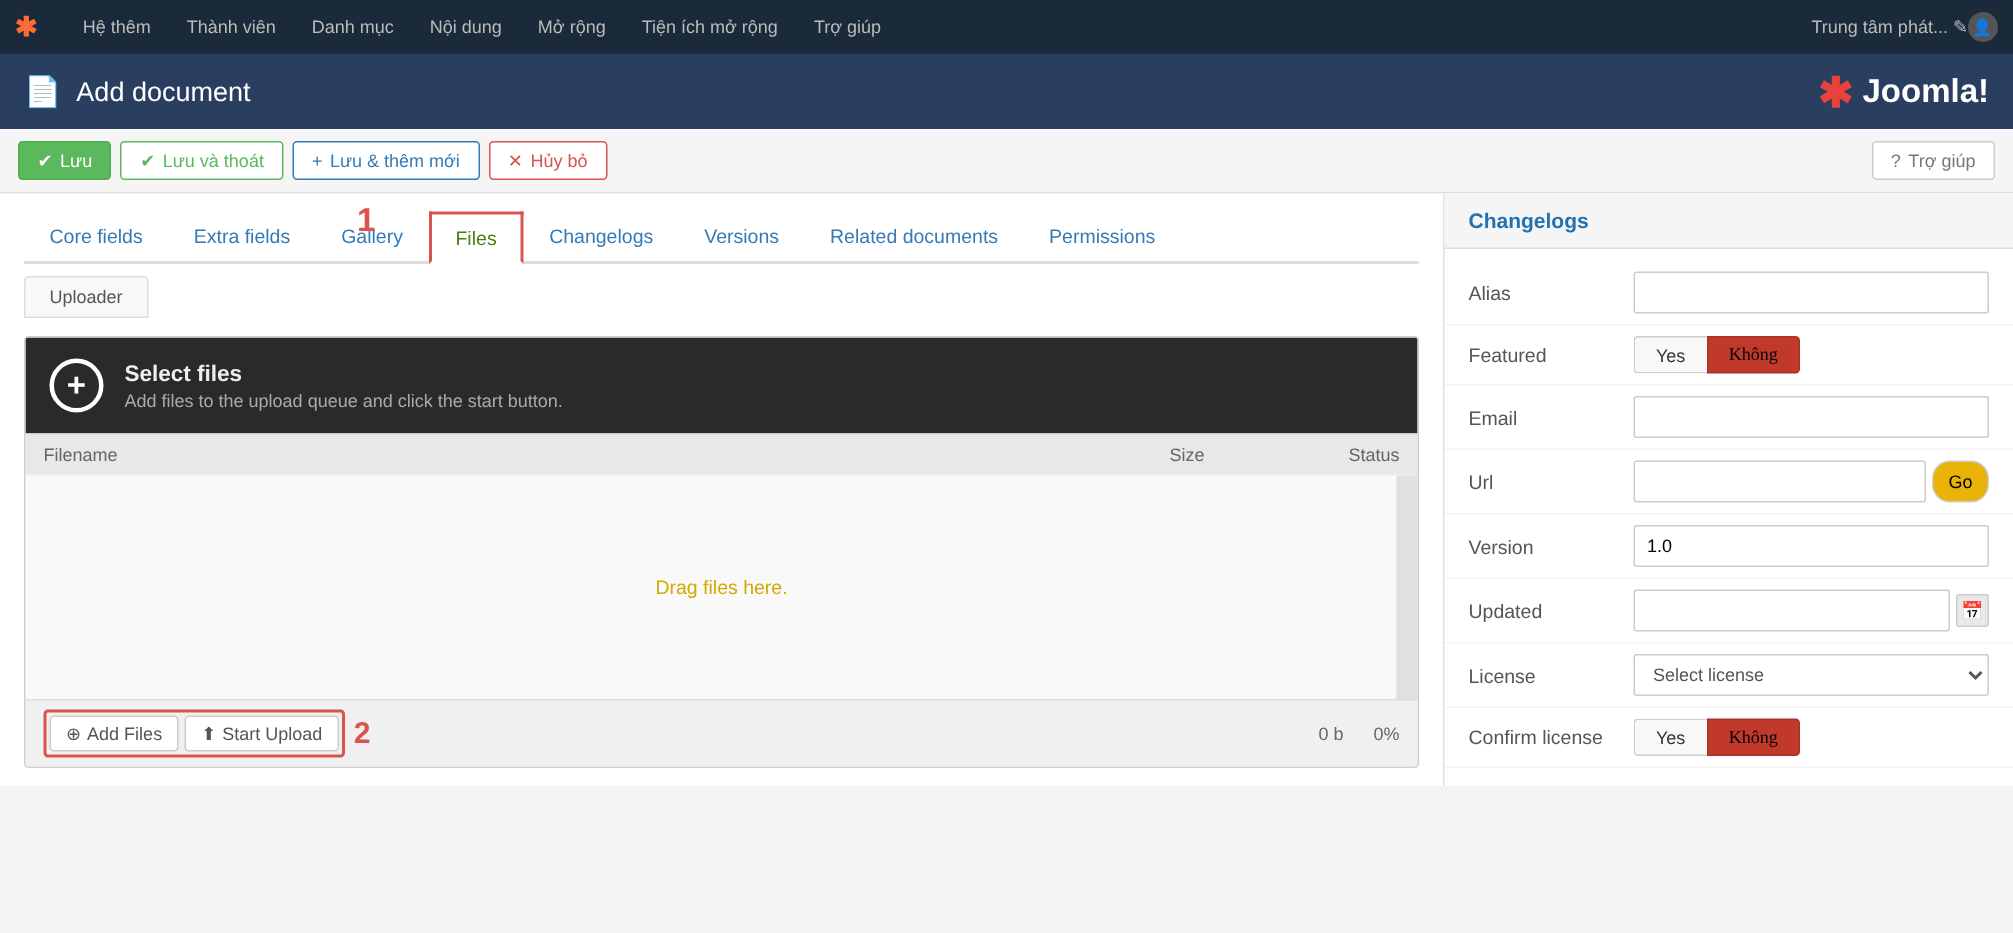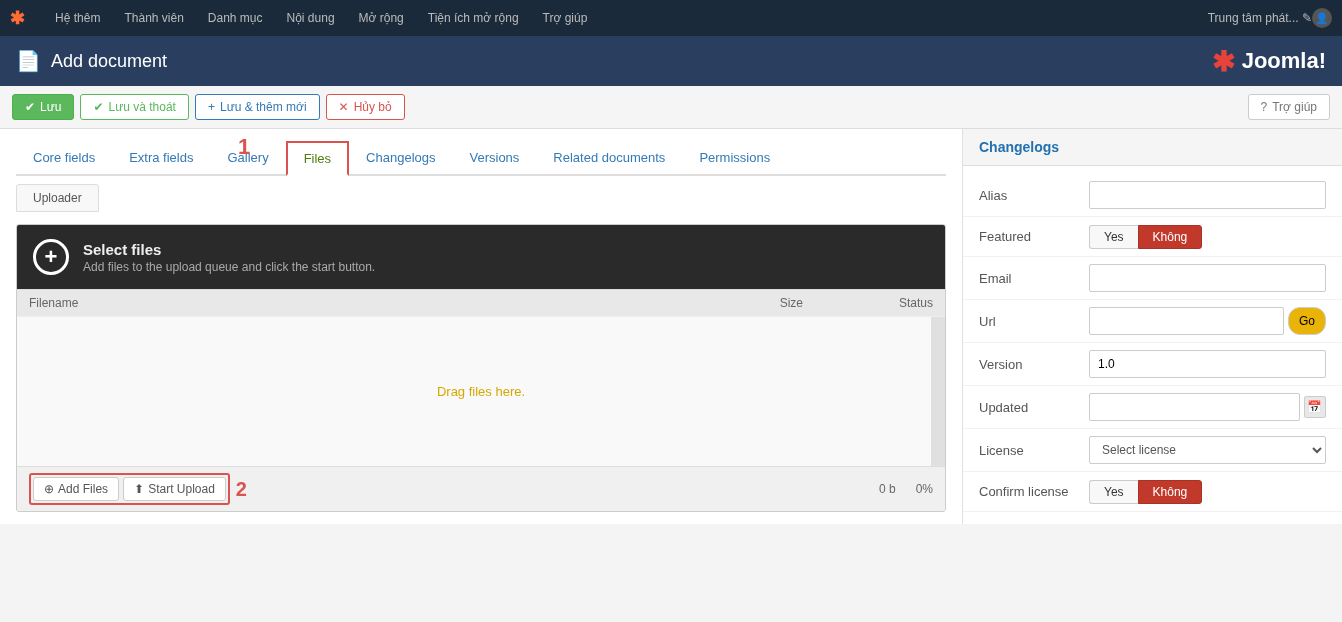--- a/index.html
+++ b/index.html
@@ -332,23 +332,24 @@
       cursor: pointer;
     }
     .feat-btn.yes {
       background: #f8f8f8;
       color: #333;
       border-right: none;
       border-radius: 3px 0 0 3px;
     }
     .feat-btn.no {
       background: #c0392b;
-      color: #ffffff;
+      color: #000000;
       border-color: #a93226;
       border-radius: 0 3px 3px 0;
+      font-family: Liberation Serif, serif;
     }
 
     .url-row {
       display: flex;
       gap: 4px;
     }
     .url-row .field-input { flex: 1; }
     .go-btn {
       padding: 4px 10px;
       background: #eab308;

